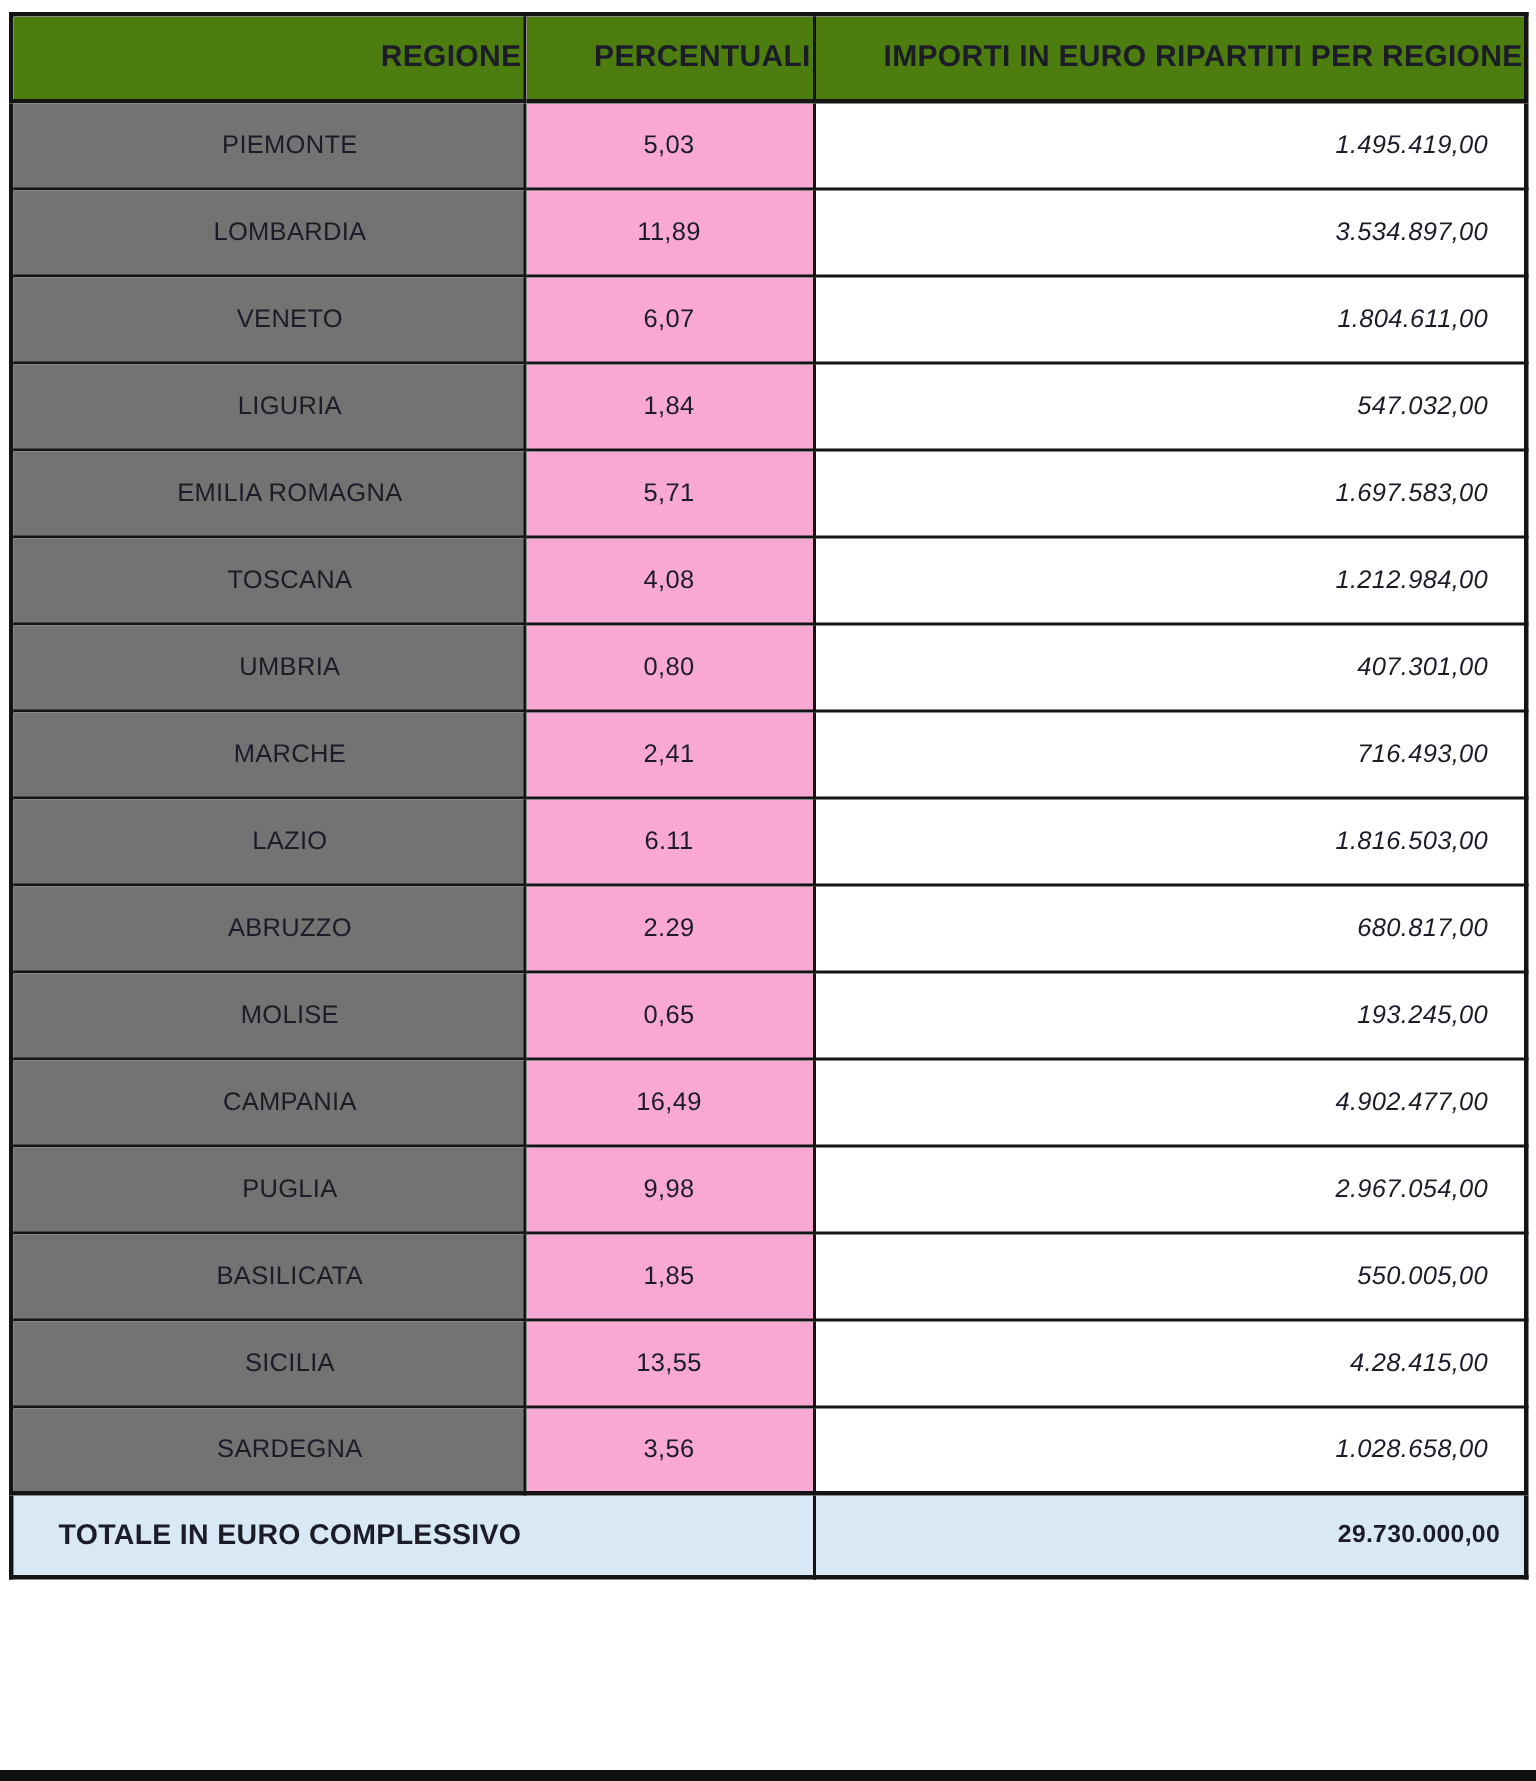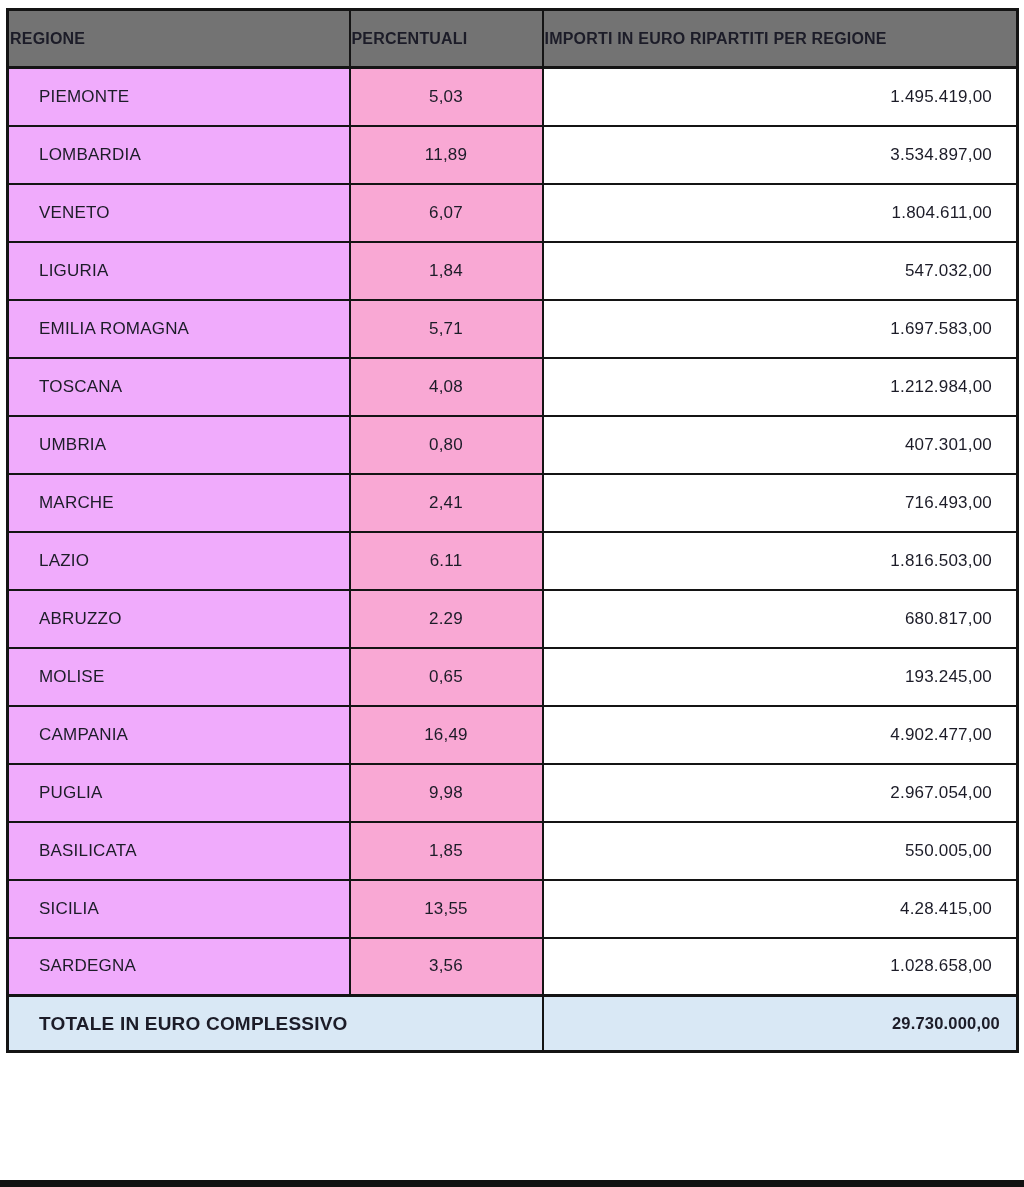--- a/index.html
+++ b/index.html
@@ -29,30 +29,30 @@
     border: 2px solid #141414;
     font-size: 17px;
     letter-spacing: 0.2px;
     vertical-align: middle;
     box-sizing: border-box;
     white-space: nowrap;
     overflow: hidden;
   }
   thead tr { height: 58px; }
   thead th {
-    background: #737373;
+    background: #4d7c0f;
     font-weight: bold;
-    font-size: 16px;
-    text-align: left;
+    font-size: 20px;
+    text-align: right;
     border-bottom: 3px solid #141414;
   }
   tbody tr { height: 58px; }
-  td.cell-region  { text-align: left;  padding-left: 30px; background: #f0abfc; }
+  td.cell-region  { text-align: center;  padding-left: 30px; background: #737373; }
   td.cell-percent { text-align: center; background: #f9a8d4; }
-  td.cell-amount  { text-align: right; padding-right: 24px; background: #ffffff; }
+  td.cell-amount  { text-align: right; padding-right: 24px; background: #ffffff; font-style: italic; }
 
   tfoot tr { height: 56px; }
   tfoot td {
     background: #d9e8f5;
     font-weight: bold;
     border-top: 3px solid #141414;
   }
   tfoot td.total-label  { text-align: left;  padding-left: 30px; font-size: 19px; }
   tfoot td.total-amount { text-align: right; padding-right: 16px; font-size: 16.5px; }
 

